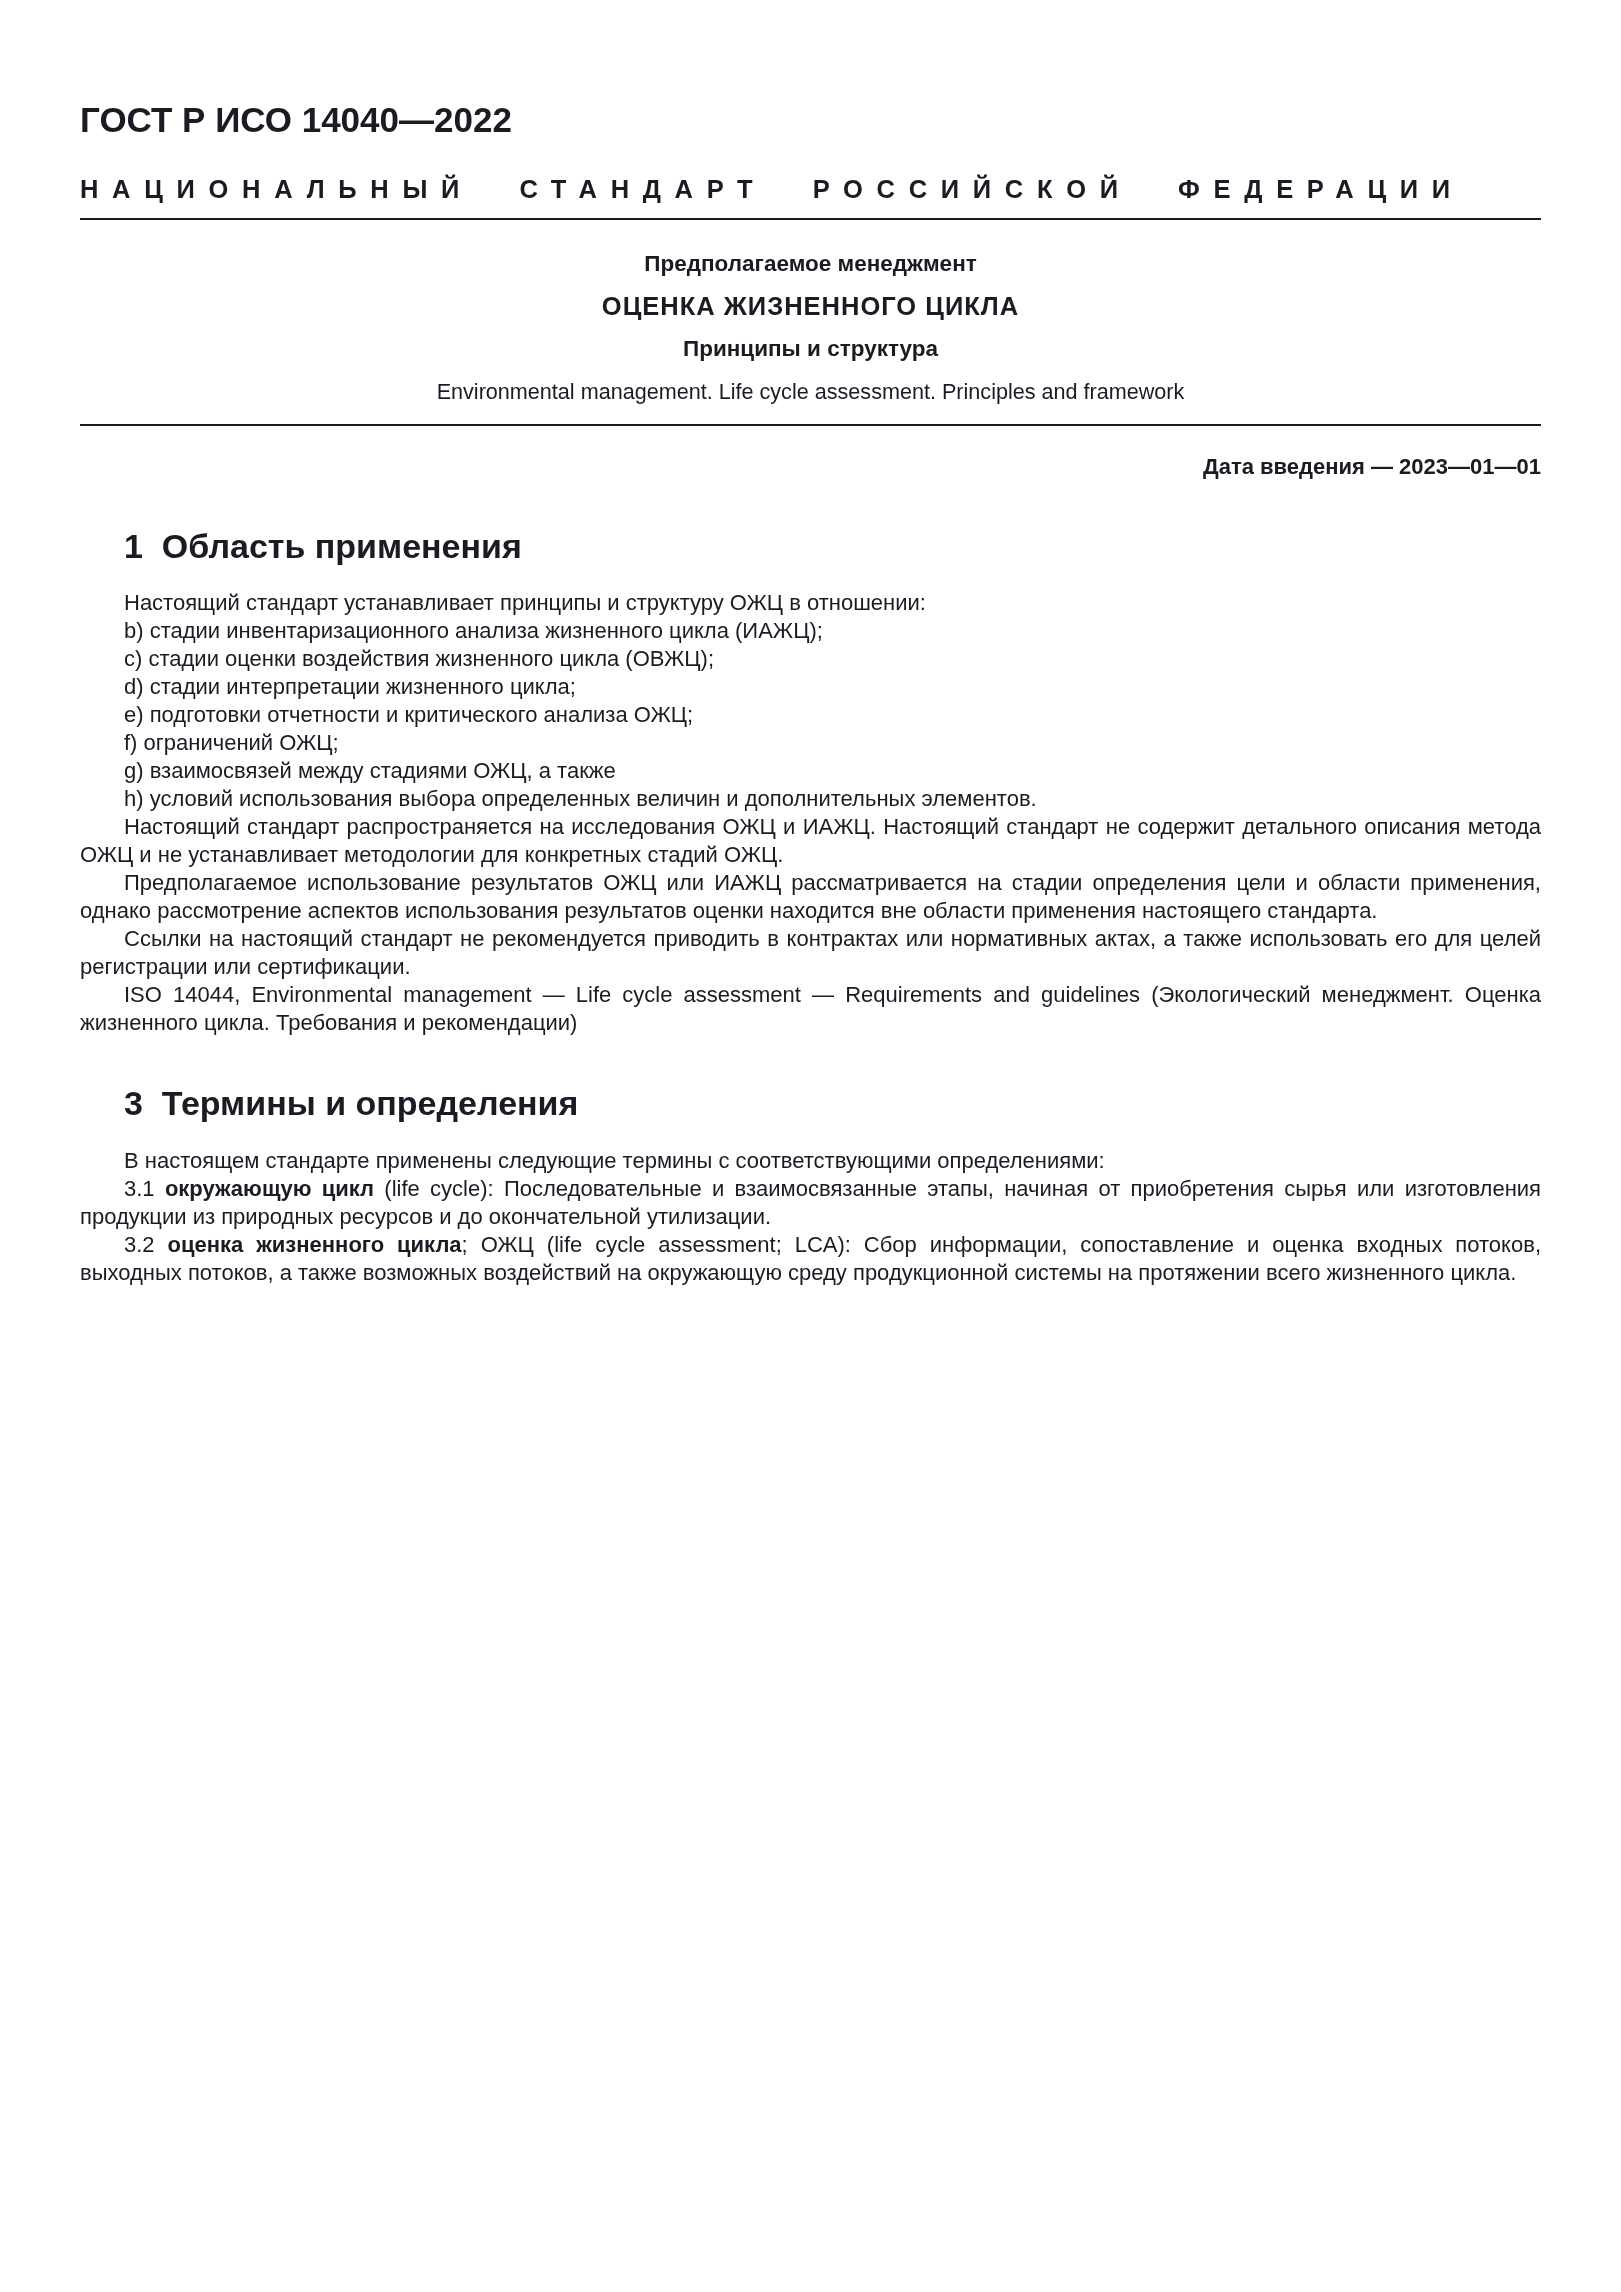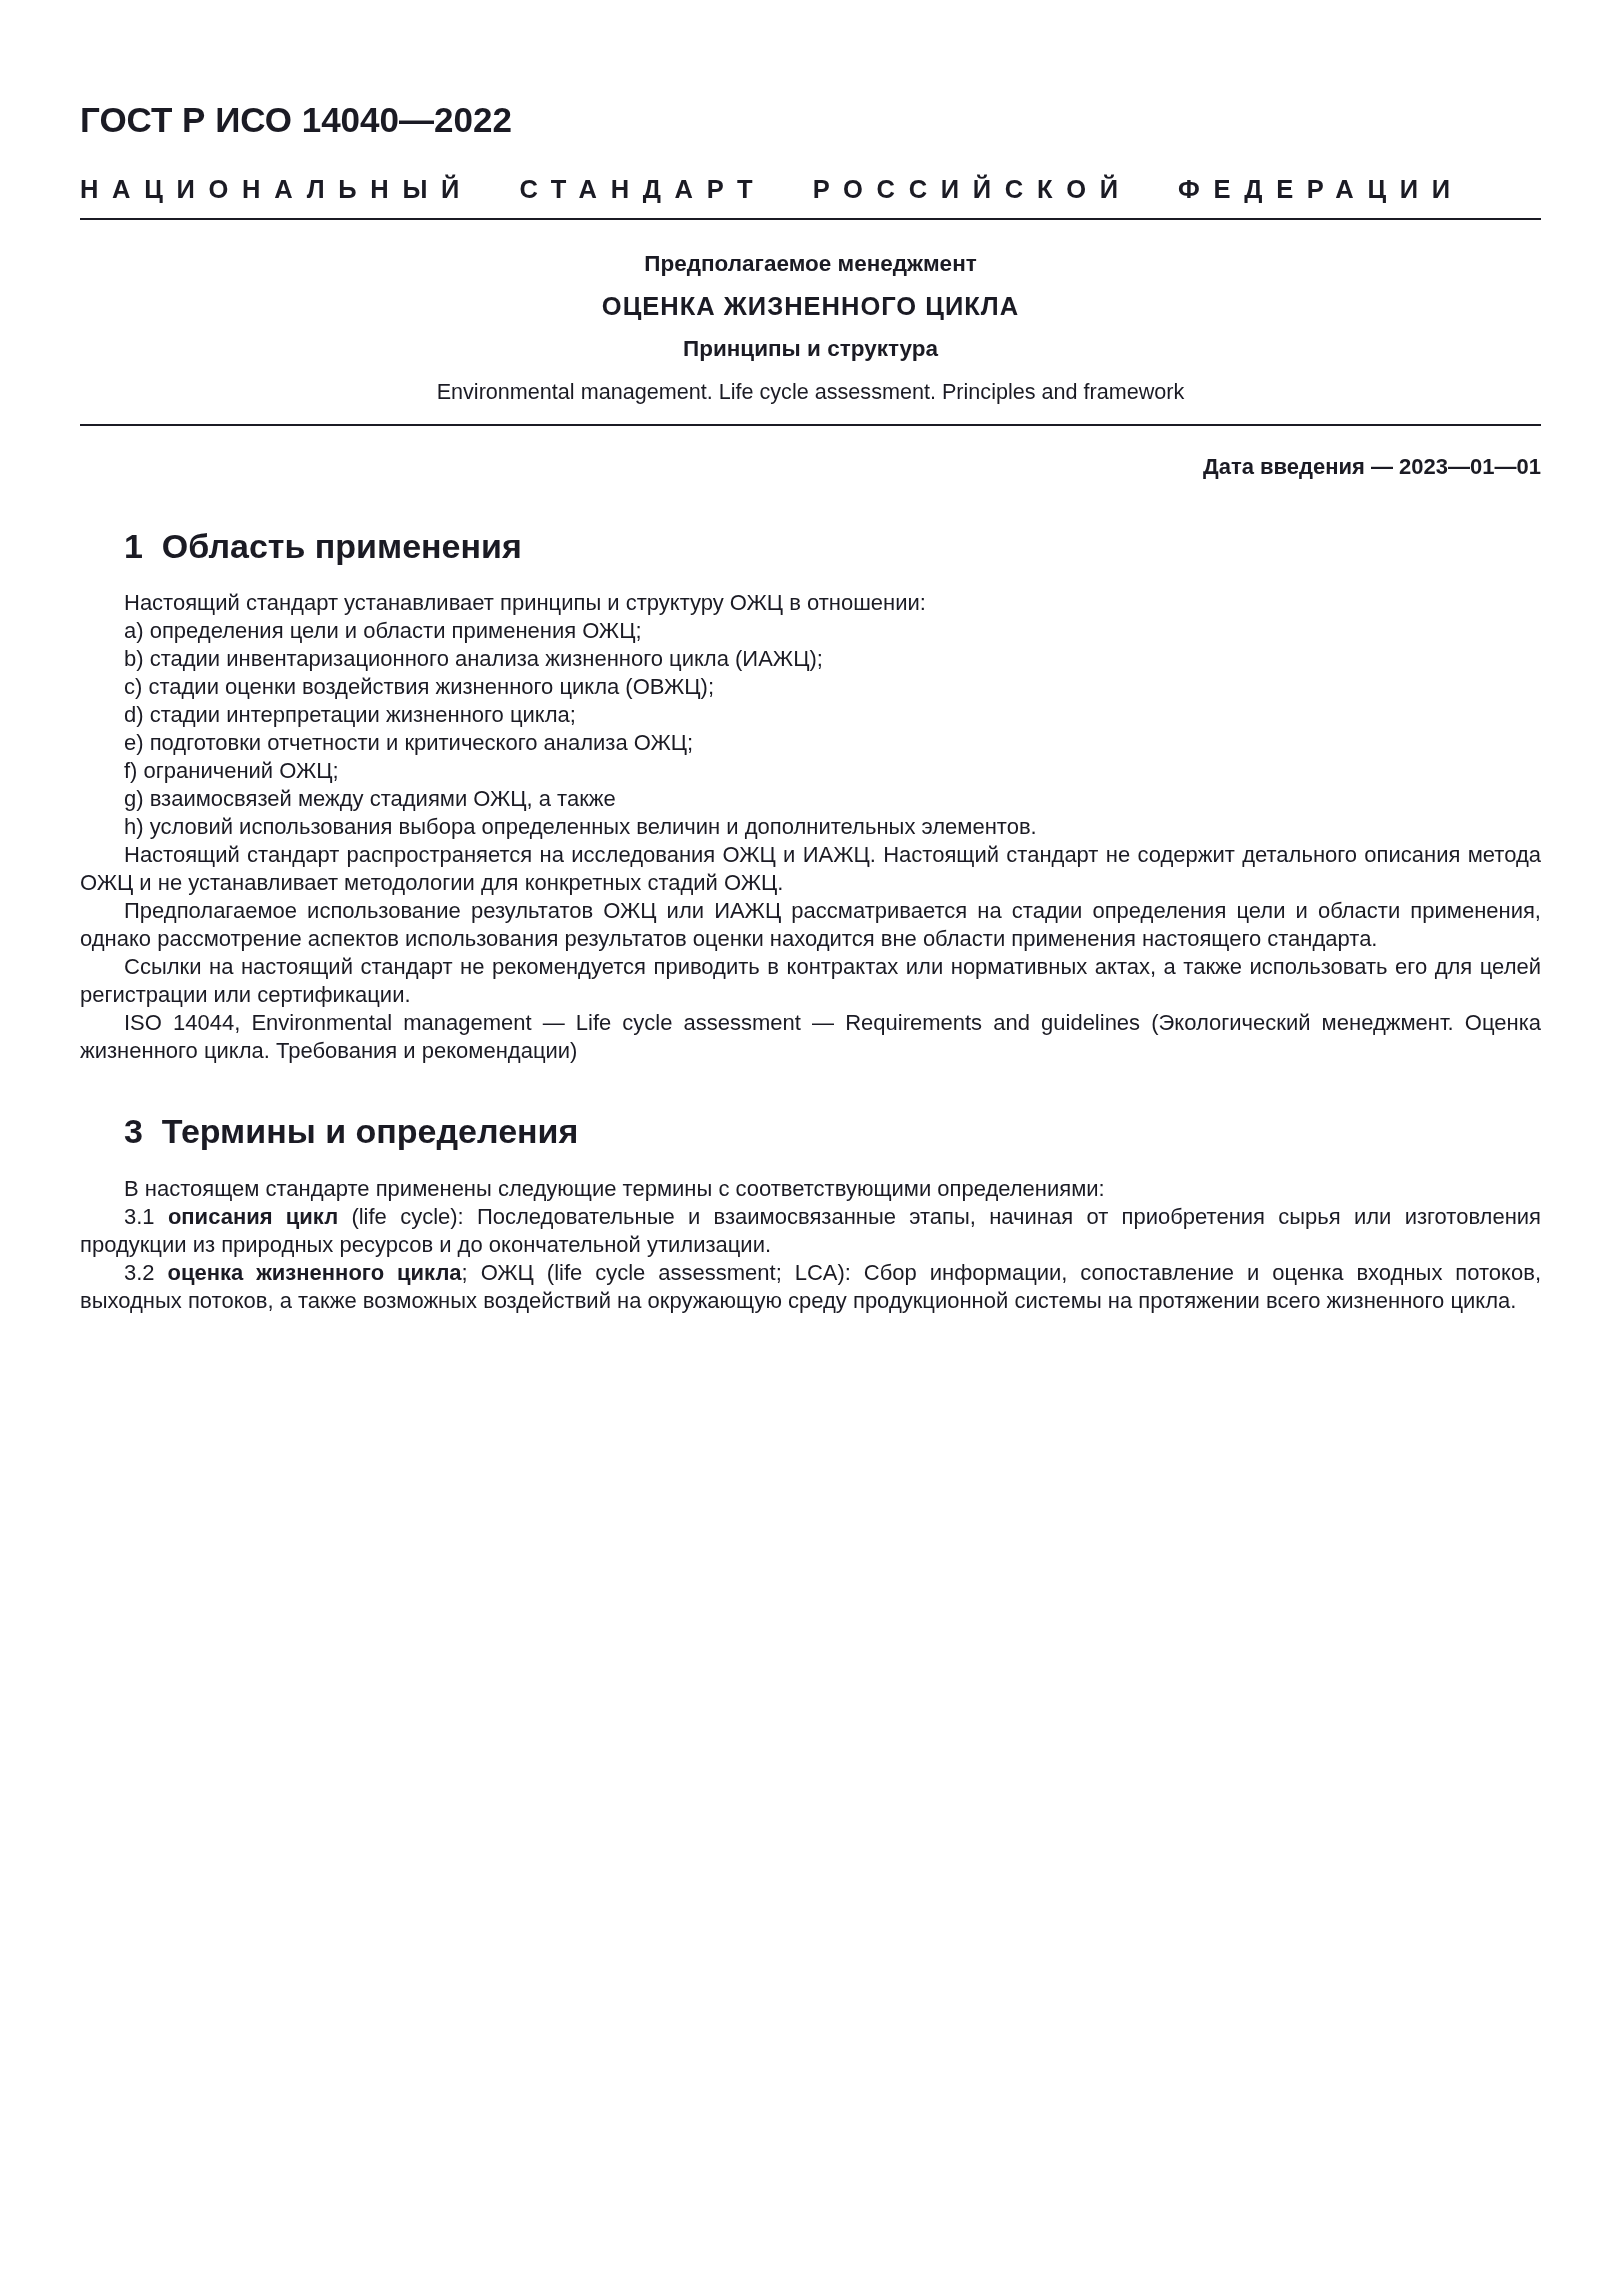--- a/index.html
+++ b/index.html
@@ -102,39 +102,38 @@
     <div class="title-en">Environmental management. Life cycle assessment. Principles and framework</div>
   </div>
 
   <div class="rule rule-2"></div>
 
   <div class="intro-date">Дата введения — 2023—01—01</div>
 
   <div>
     <h2 class="section-heading">1&nbsp;&nbsp;Область применения</h2>
     <p class="body-p">Настоящий стандарт устанавливает принципы и структуру ОЖЦ в отношении:</p>
-    <div class="list-item">a) определения цели и области применения ОЖЦ;</div>
     <div class="list-item">b) стадии инвентаризационного анализа жизненного цикла (ИАЖЦ);</div>
     <div class="list-item">c) стадии оценки воздействия жизненного цикла (ОВЖЦ);</div>
     <div class="list-item">d) стадии интерпретации жизненного цикла;</div>
     <div class="list-item">e) подготовки отчетности и критического анализа ОЖЦ;</div>
     <div class="list-item">f) ограничений ОЖЦ;</div>
     <div class="list-item">g) взаимосвязей между стадиями ОЖЦ, а также</div>
     <div class="list-item">h) условий использования выбора определенных величин и дополнительных элементов.</div>
     <p class="body-p">Настоящий стандарт распространяется на исследования ОЖЦ и ИАЖЦ. Настоящий стандарт не содержит детального описания метода ОЖЦ и не устанавливает методологии для конкретных стадий ОЖЦ.</p>
     <p class="body-p">Предполагаемое использование результатов ОЖЦ или ИАЖЦ рассматривается на стадии определения цели и области применения, однако рассмотрение аспектов использования результатов оценки находится вне области применения настоящего стандарта.</p>
     <p class="body-p">Ссылки на настоящий стандарт не рекомендуется приводить в контрактах или нормативных актах, а также использовать его для целей регистрации или сертификации.</p>
   </div>
 
   <div>
     <p class="body-p">ISO 14044, Environmental management — Life cycle assessment — Requirements and guidelines (Экологический менеджмент. Оценка жизненного цикла. Требования и рекомендации)</p>
   </div>
 
   <div>
     <h2 class="section-heading">3&nbsp;&nbsp;Термины и определения</h2>
     <p class="body-p">В настоящем стандарте применены следующие термины с соответствующими определениями:</p>
-    <p class="body-p"><span>3.1</span> <span class="b">описания цикл</span><span> (life cycle): Последовательные и взаимосвязанные этапы, начиная от приобретения сырья или изготовления продукции из природных ресурсов и до окончательной утилизации.</span></p>
+    <p class="body-p"><span>3.1</span> <span class="b">окружающую цикл</span><span> (life cycle): Последовательные и взаимосвязанные этапы, начиная от приобретения сырья или изготовления продукции из природных ресурсов и до окончательной утилизации.</span></p>
     <p class="body-p"><span>3.2</span> <span class="b">оценка жизненного цикла</span><span>; ОЖЦ (life cycle assessment; LCA): Сбор информации, сопоставление и оценка входных потоков, выходных потоков, а также возможных воздействий на окружающую среду продукционной системы на протяжении всего жизненного цикла.</span></p>
   </div>
 
 
 </div>
 
 
 </body></html>

